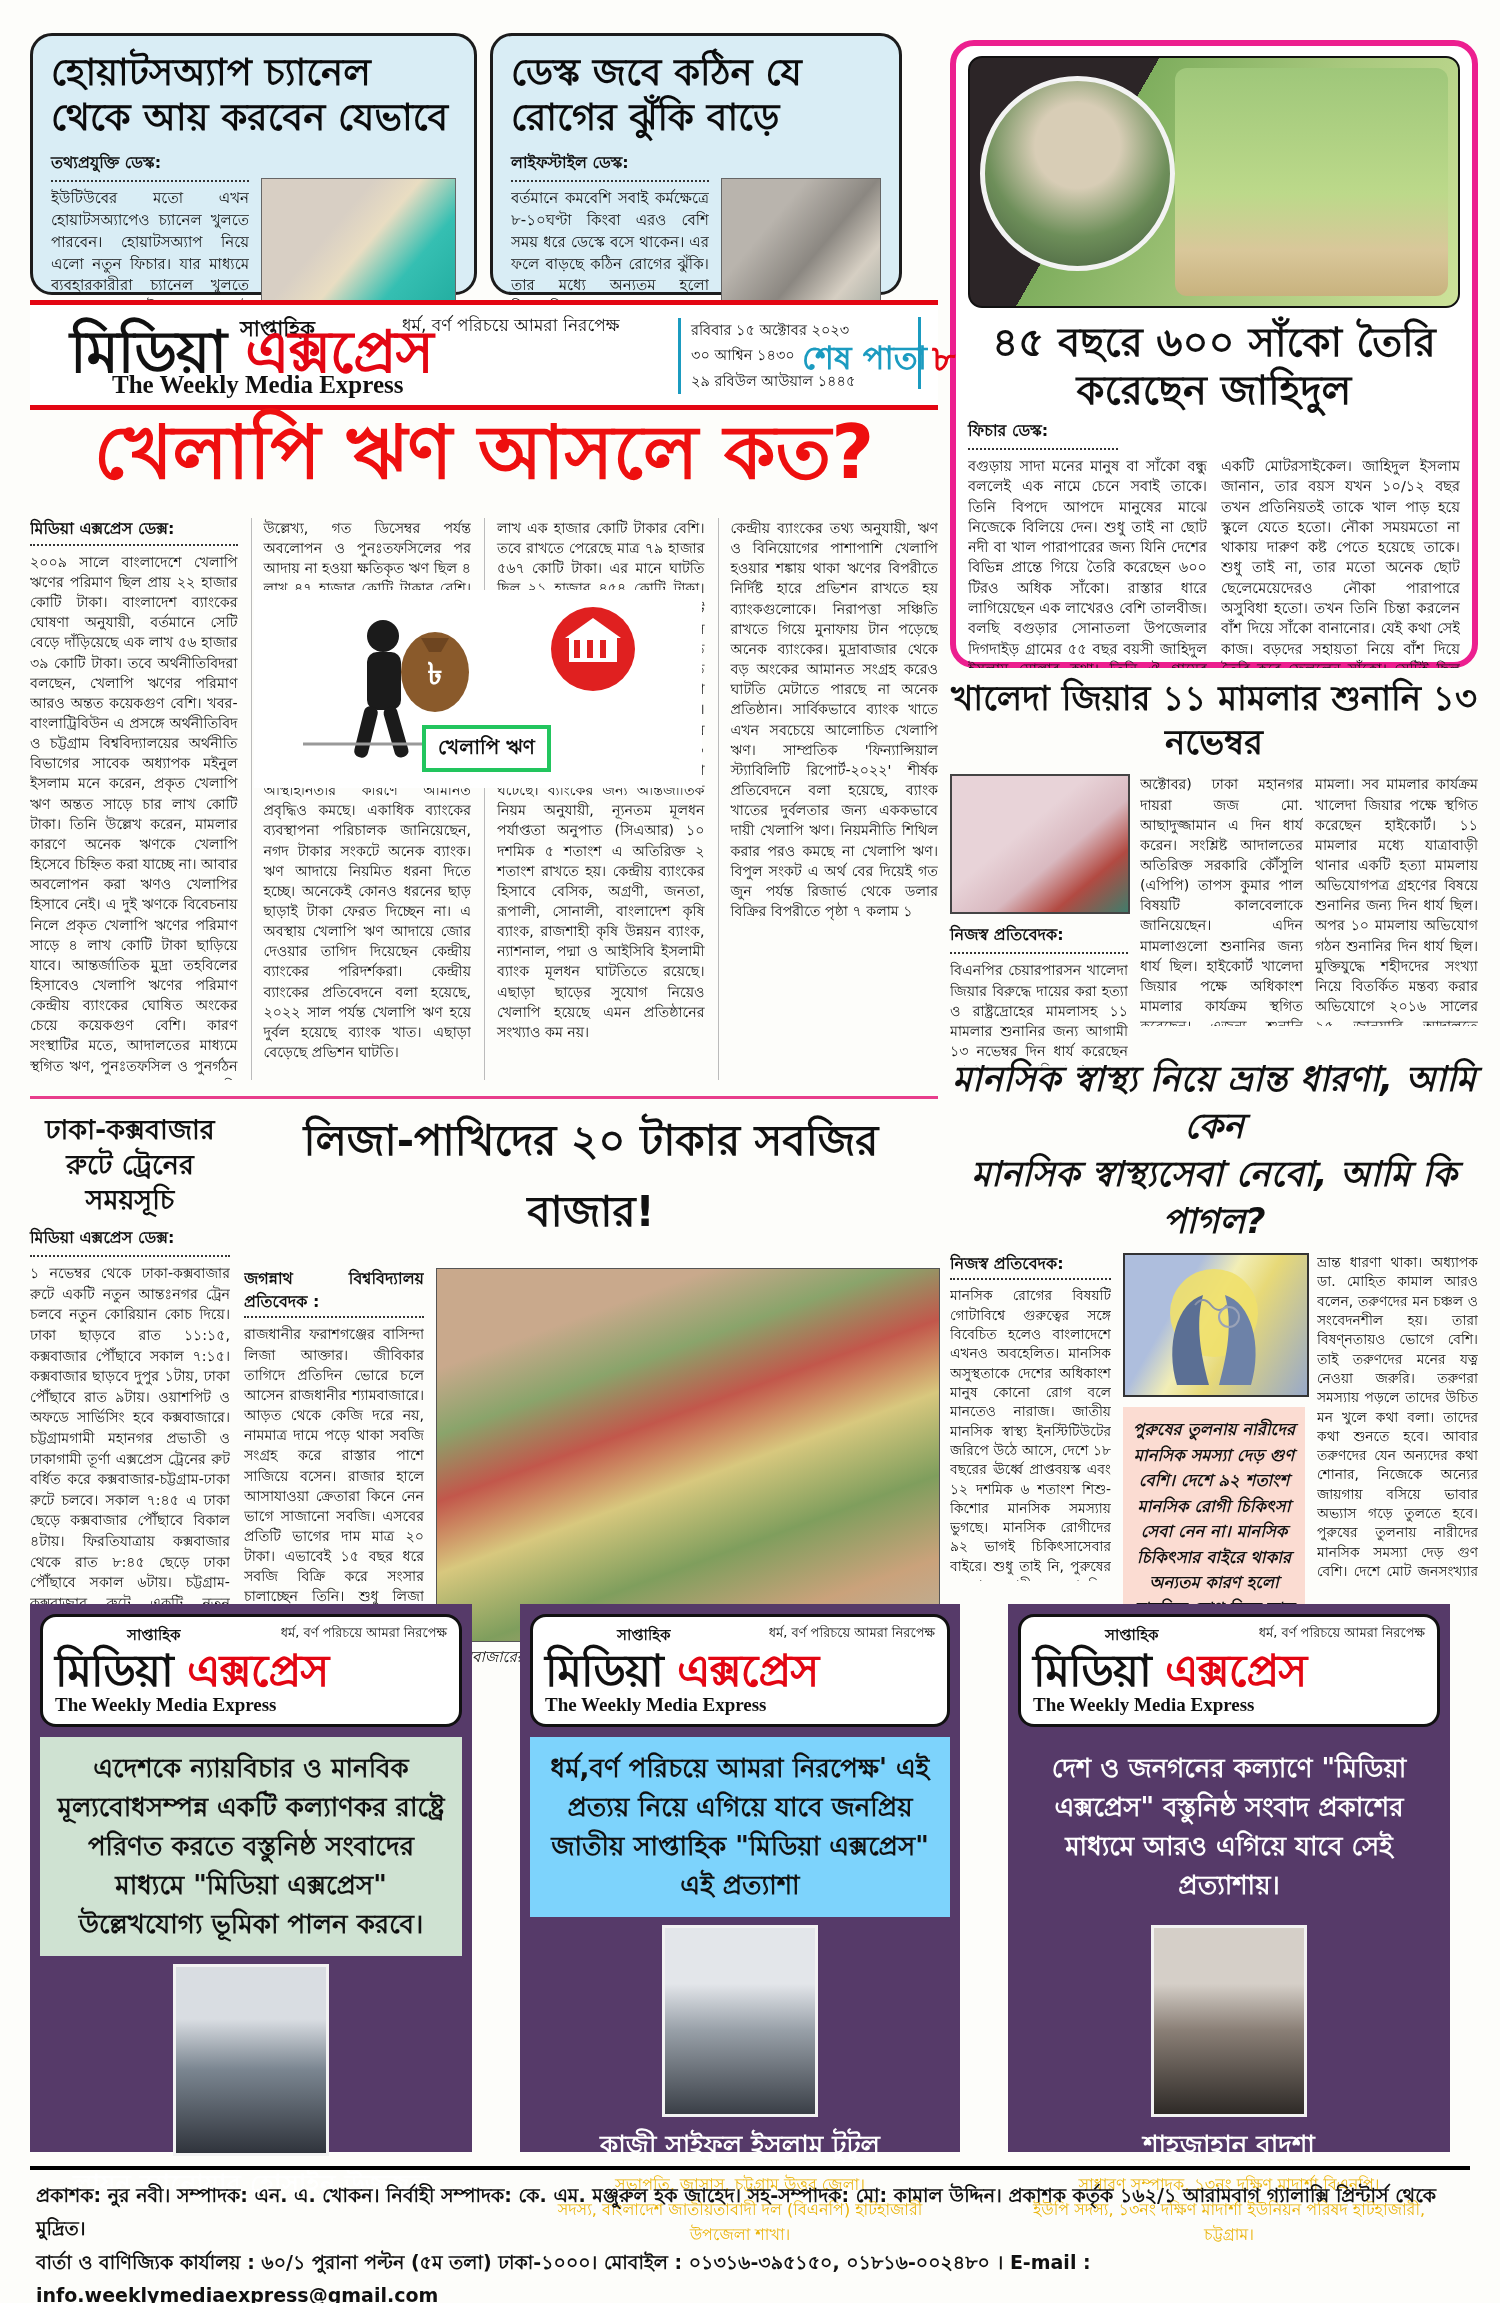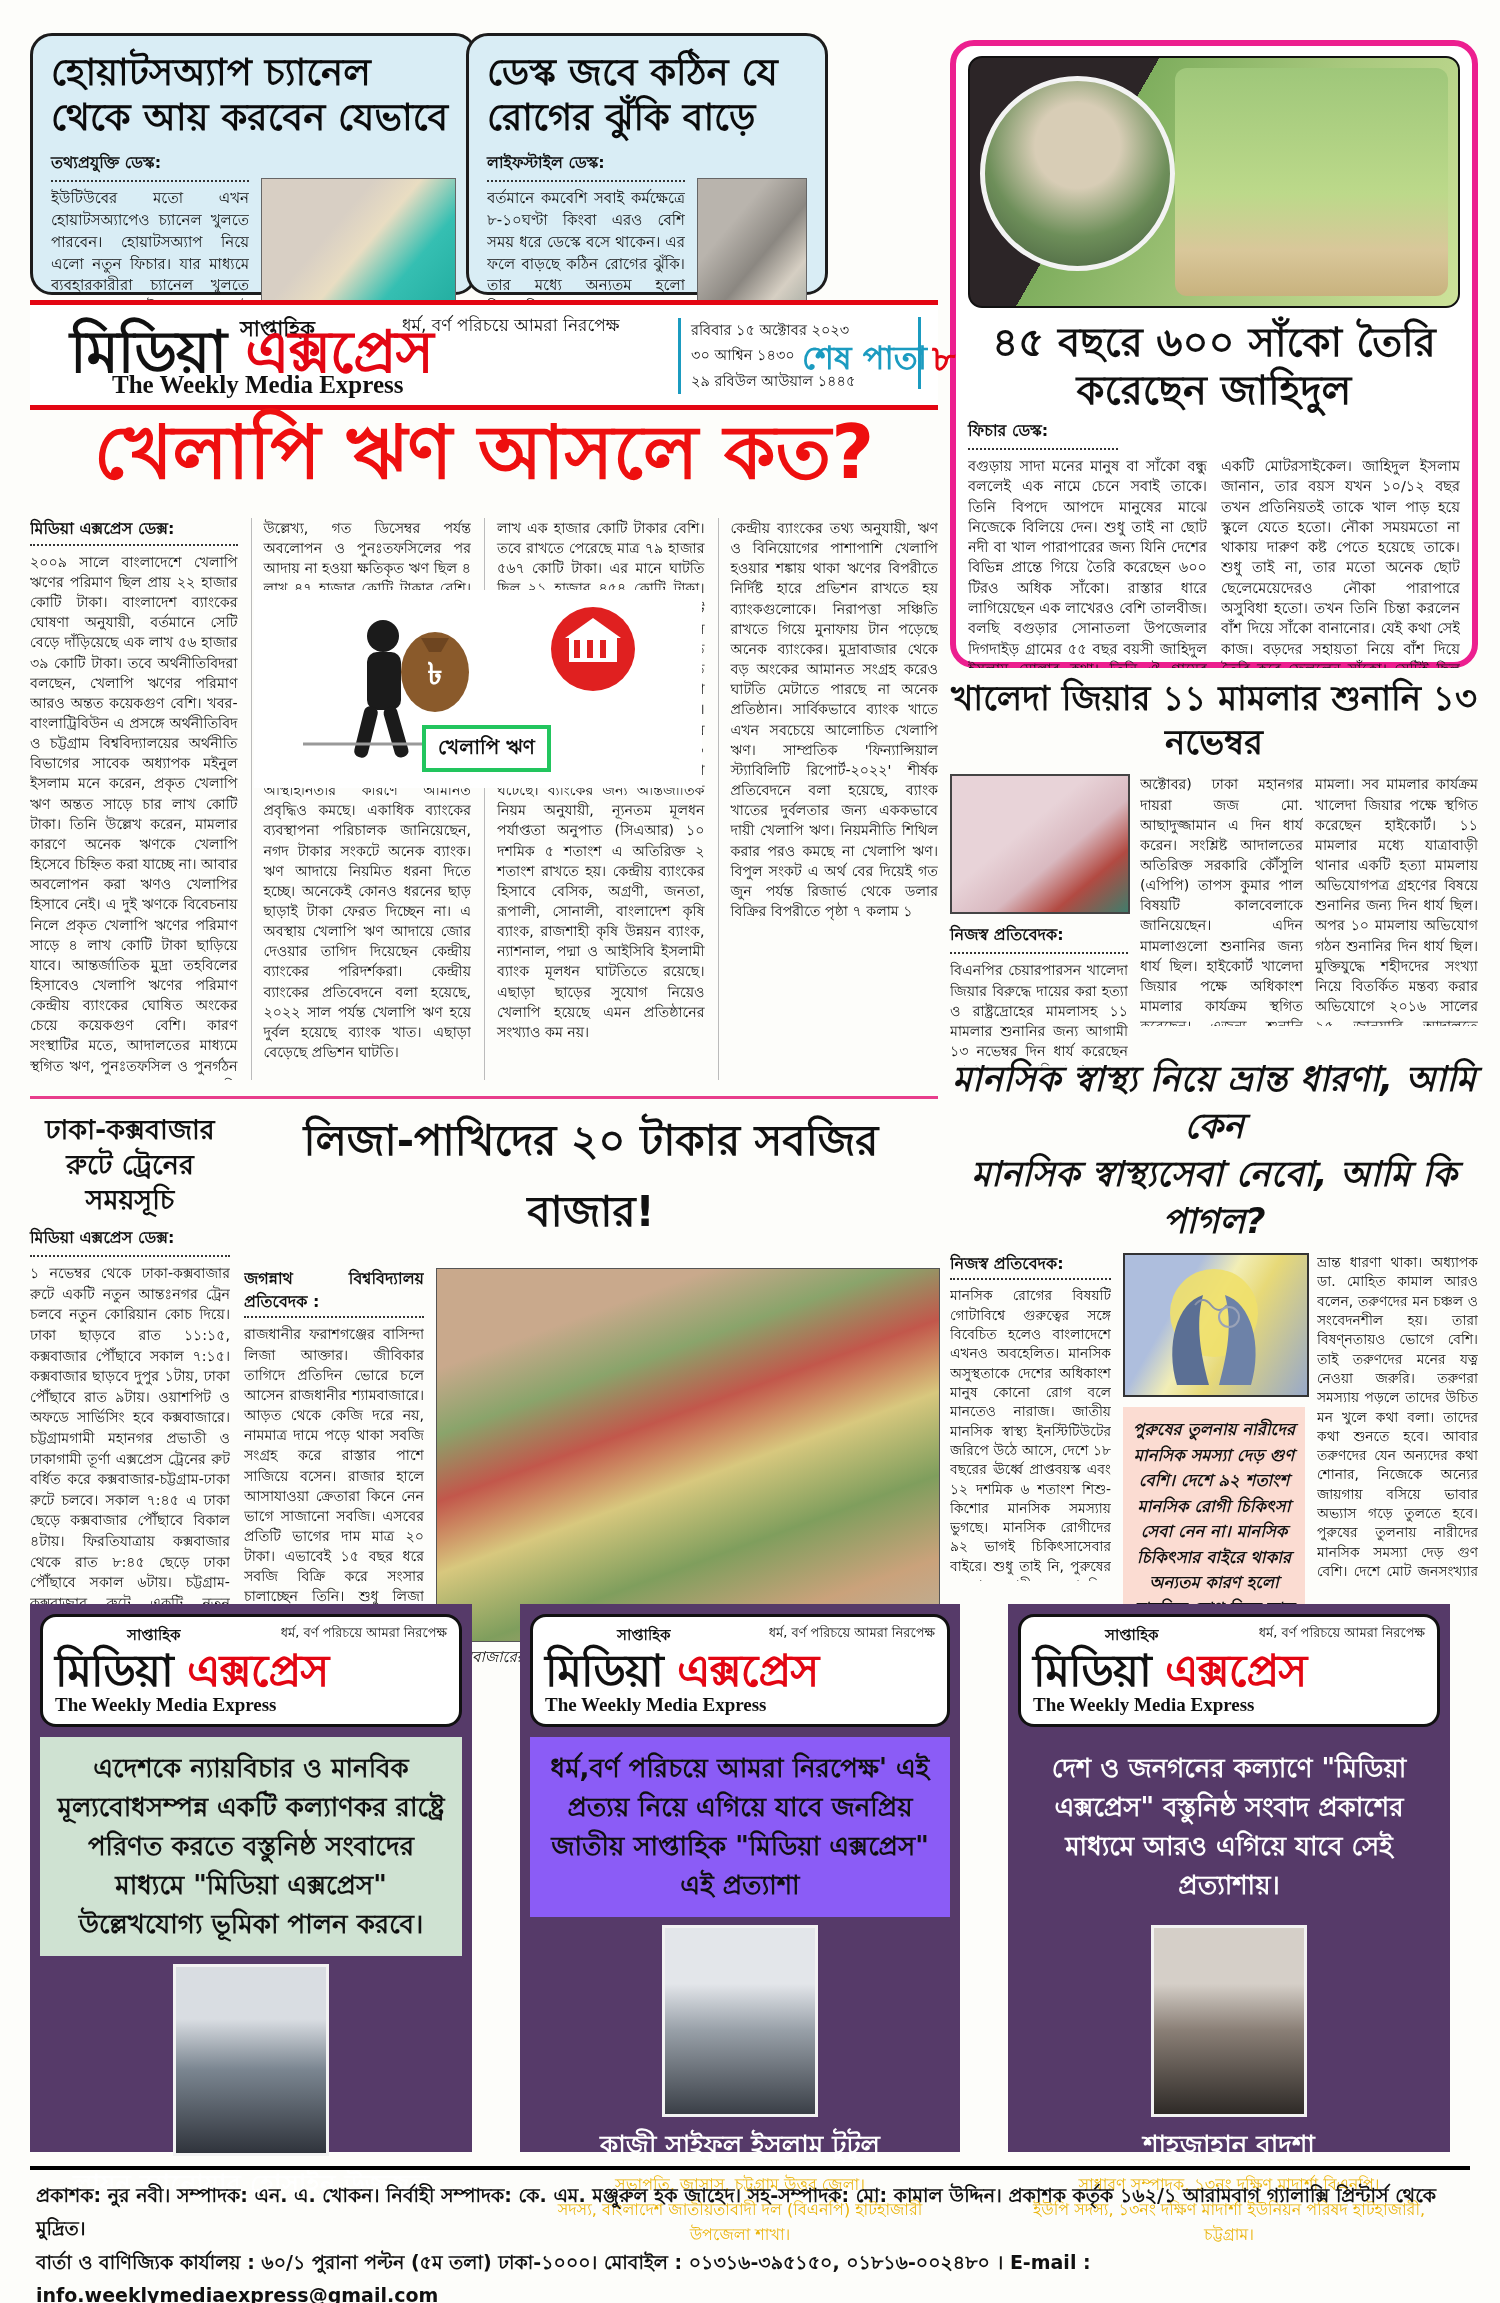--- a/index.html
+++ b/index.html
@@ -68,21 +68,21 @@
   .ads{position:absolute;top:1604px;height:548px;background:#563a69;box-sizing:border-box;padding:10px;}
   .ad1{left:30px;width:442px;} .ad2{left:520px;width:440px;} .ad3{left:1008px;width:442px;}
   .ad-logo{background:#fff;border:3px solid #111;border-radius:16px;padding:6px 12px 8px 12px;position:relative;}
   .ad-logo .row1{display:flex;justify-content:space-between;font-size:13px;}
   .ad-logo .w{font-weight:bold;font-size:15px;margin-left:72px;}
   .ad-logo .big{font-size:44px;font-weight:900;line-height:1.05;letter-spacing:-1px;}
   .ad-logo .big .red{color:#e30613;}
   .ad-logo .eng{font-size:19px;font-weight:bold;font-family:"Liberation Serif","DejaVu Serif",serif;}
   .ad-msg{margin-top:10px;padding:12px 10px;font-size:26px;font-weight:bold;text-align:center;line-height:1.5;min-height:148px;box-sizing:border-box;}
   .ad1 .ad-msg{background:#cfe2d2;color:#101010;}
-  .ad2 .ad-msg{background:#8b5cf6;color:#101010;}
+  .ad2 .ad-msg{background:#7dd3fc;color:#101010;}
   .ad3 .ad-msg{background:transparent;color:#ffffff;}
   .ad-photo{width:150px;height:186px;margin:8px auto 8px auto;border:3px solid #f2f2f2;
         background:linear-gradient(180deg,#cfd4d8 0 30%,#8c9097 55%,#3c4148 100%);}
   .ad-name{text-align:center;color:#fff;font-size:26px;font-weight:900;margin-top:2px;}
   .ad-role{text-align:center;color:#eab308;font-size:16px;line-height:1.55;margin-top:4px;}
   .footer{position:absolute;left:30px;top:2166px;width:1440px;border-top:4px solid #000;border-bottom:4px solid #000;
         padding:9px 6px;font-size:19px;font-weight:bold;line-height:1.75;box-sizing:border-box;}
   svg{display:block;}
 </style>
 </head>
@@ -94,21 +94,21 @@
     <h2>হোয়াটসঅ্যাপ চ্যানেল থেকে আয় করবেন যেভাবে</h2>
     <div class="trow">
       <div>
         <div class="byline">তথ্যপ্রযুক্তি ডেস্ক:</div>
         <div class="ttext" style="width:198px;">ইউটিউবের মতো এখন হোয়াটসঅ্যাপেও চ্যানেল খুলতে পারবেন। হোয়াটসঅ্যাপ নিয়ে এলো নতুন ফিচার। যার মাধ্যমে ব্যবহারকারীরা চ্যানেল খুলতে পারবেন। হোয়াটসঅ্যাপ থেকেই ফলো করতে পারবেন সেলেব্রিটি, ক্রিকেটার, পৃষ্ঠা ৭ কলাম ১</div>
       </div>
       <div class="photo" style="width:206px;height:150px;margin-top:28px;background:linear-gradient(130deg,#d8cfc4 0 35%,#e9ddc2 50%,#35bfb2 70%,#1ea99c 100%);"></div>
     </div>
   </div>
 
-  <div class="teaser" style="left:466px;top:33px;width:362px;height:262px;">
+  <div class="teaser" style="left:490px;top:33px;width:412px;height:262px;">
     <h2>ডেস্ক জবে কঠিন যে রোগের ঝুঁকি বাড়ে</h2>
     <div class="trow">
       <div>
         <div class="byline">লাইফস্টাইল ডেস্ক:</div>
         <div class="ttext" style="width:198px;">বর্তমানে কমবেশি সবাই কর্মক্ষেত্রে ৮-১০ঘণ্টা কিংবা এরও বেশি সময় ধরে ডেস্কে বসে থাকেন। এর ফলে বাড়ছে কঠিন রোগের ঝুঁকি। তার মধ্যে অন্যতম হলো ডিমনেশিয়া। আগে তরুণদের মধ্যে ডিমেনশিয়ার ঝুঁকি কম ছিল, এটি বয়স্কদের রোগ হিসেবেই পৃষ্ঠা ৭ কলাম ২</div>
       </div>
       <div class="photo" style="width:206px;height:150px;margin-top:28px;background:linear-gradient(130deg,#b9b4ad 0 30%,#8b8781 55%,#d6cfc3 75%,#9aa39b 100%);"></div>
     </div>
   </div>
 

